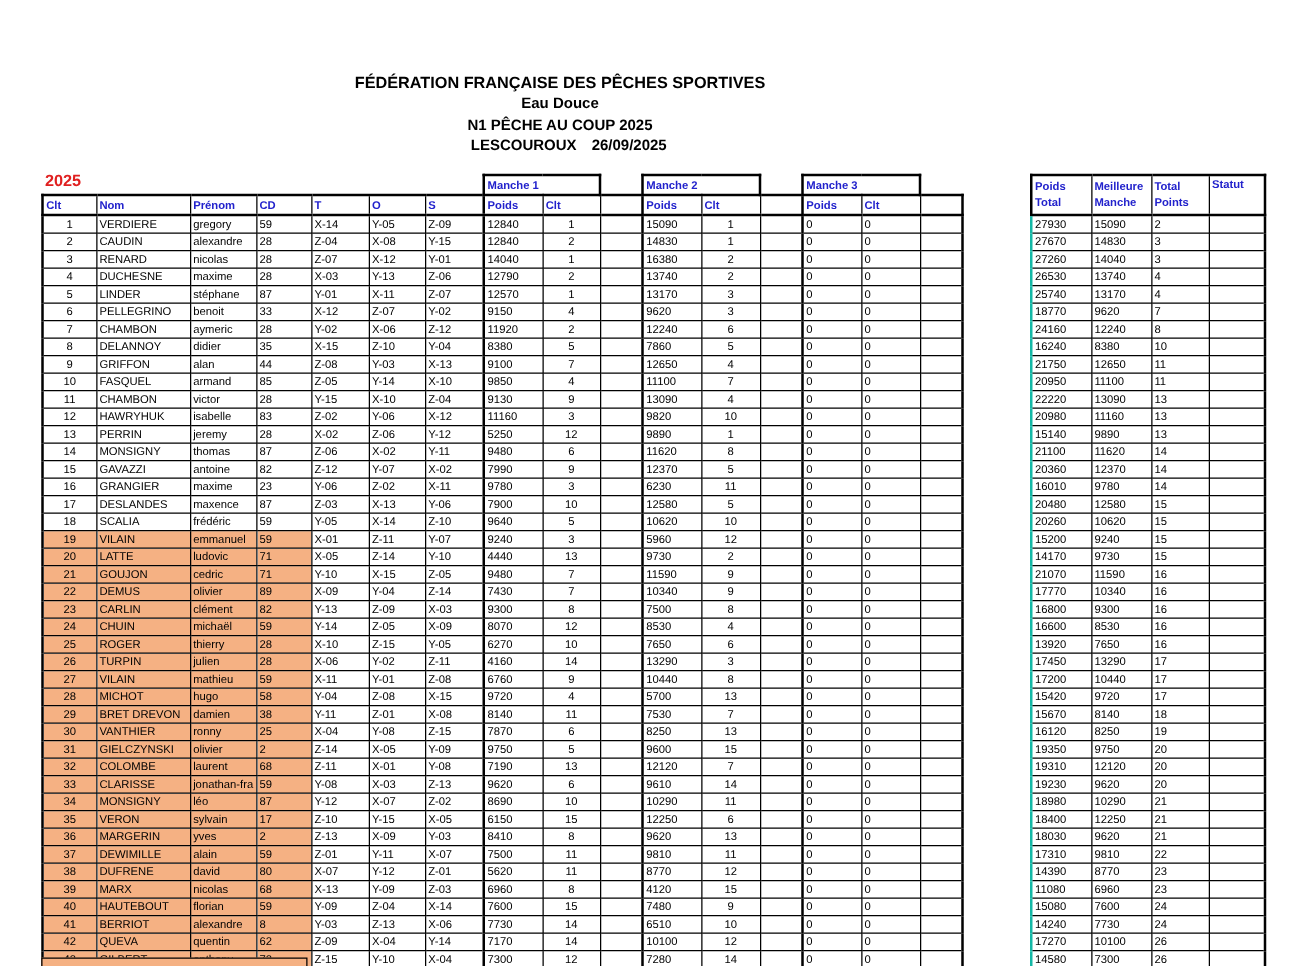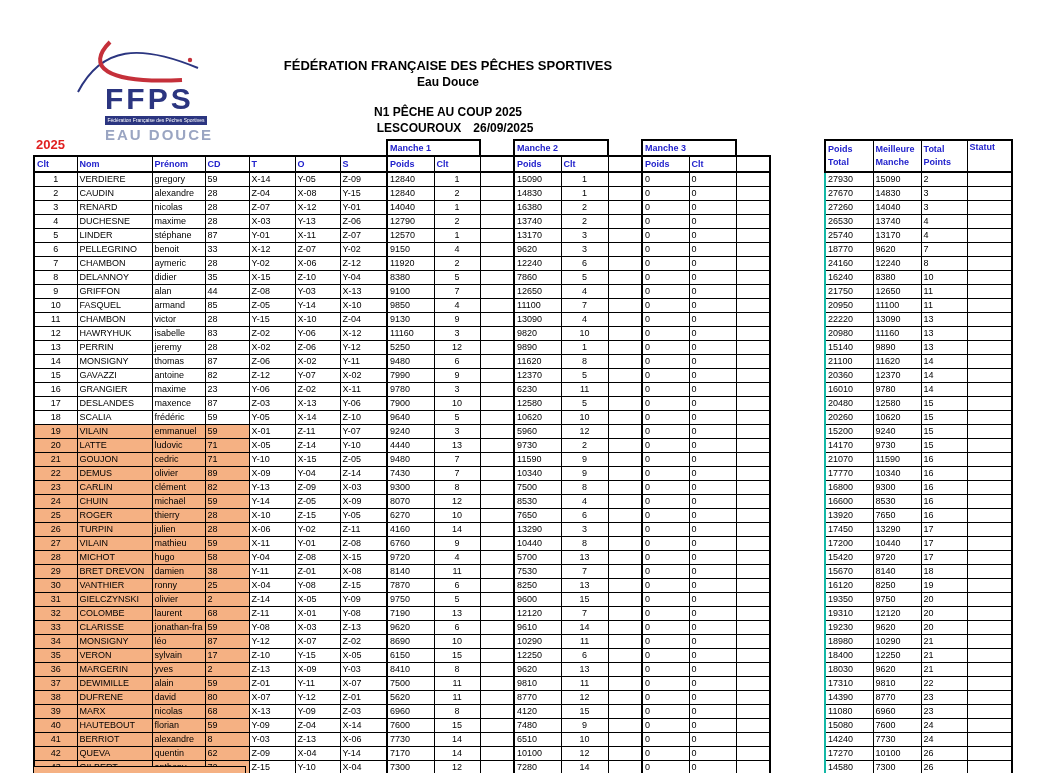--- a/index.html
+++ b/index.html
@@ -20,21 +20,21 @@
   .logo-acronym{position:absolute;left:35px;top:44px;color:var(--navy);
     font-weight:bold;font-size:30px;letter-spacing:3px;line-height:30px;}
   .logo-band{position:absolute;left:35px;top:76px;width:102px;height:9px;
     background:var(--navy);color:#fff;font-size:5px;line-height:9px;
     text-align:center;white-space:nowrap;overflow:hidden;}
   .logo-sub{position:absolute;left:35px;top:86px;color:#9AA5C2;font-weight:bold;
     font-size:15px;letter-spacing:2px;}
   .titles{position:absolute;left:148px;top:58px;width:600px;text-align:center;color:#000;}
   .titles .t1{font-size:13px;font-weight:bold;}
   .titles .t2{font-size:12px;font-weight:bold;margin-top:2px;}
-  .titles .t3{font-size:12px;font-weight:bold;margin-top:16px;}
+  .titles .t3{font-size:12px;font-weight:bold;margin-top:4px;}
   .titles .t4{font-size:12px;font-weight:bold;margin-top:2px;}
   .titles .t4 .venue{margin-right:12px;margin-left:14px;}
   .season{position:absolute;left:36px;top:137px;color:var(--red);
     font-weight:bold;font-size:13px;}
 
   
   table.results{border-collapse:collapse;table-layout:fixed;
     position:absolute;left:33px;top:139px;}
   .results td,.results th{padding:0 2px;font-size:9px;height:13px;
     line-height:11px;vertical-align:middle;white-space:nowrap;overflow:hidden;}
@@ -66,30 +66,20 @@
   .results td.hl{background:var(--hl);}
   
   .next-row-sliver{position:absolute;left:33px;top:766px;width:211px;height:10px;
     background:var(--hl);border:1px solid #000;}
 </style>
 </head>
 <body>
 
 <div class="page">
 
-  <div class="logo">
-    <svg width="150" height="60" viewBox="0 0 150 60">
-      <path d="M8 52 C 32 6, 70 4, 128 28" fill="none" stroke="#2B3580" stroke-width="2"></path>
-      <path d="M40 2 C 16 26, 34 44, 112 40" fill="none" stroke="#C5303A" stroke-width="4"></path>
-      <circle cx="120" cy="20" r="2.2" fill="#C5303A"></circle>
-    </svg>
-    <div class="logo-acronym">FFPS</div>
-    <div class="logo-band">Fédération Française des Pêches Sportives</div>
-    <div class="logo-sub">EAU DOUCE</div>
-  </div>
 
   <div class="titles">
     <div class="t1">FÉDÉRATION FRANÇAISE DES PÊCHES SPORTIVES</div>
     <div class="t2">Eau Douce</div>
     <div class="t3">N1 PÊCHE AU COUP 2025</div>
     <div class="t4">
       <span class="venue">LESCOUROUX</span><span>26/09/2025</span>
     </div>
   </div>
 

